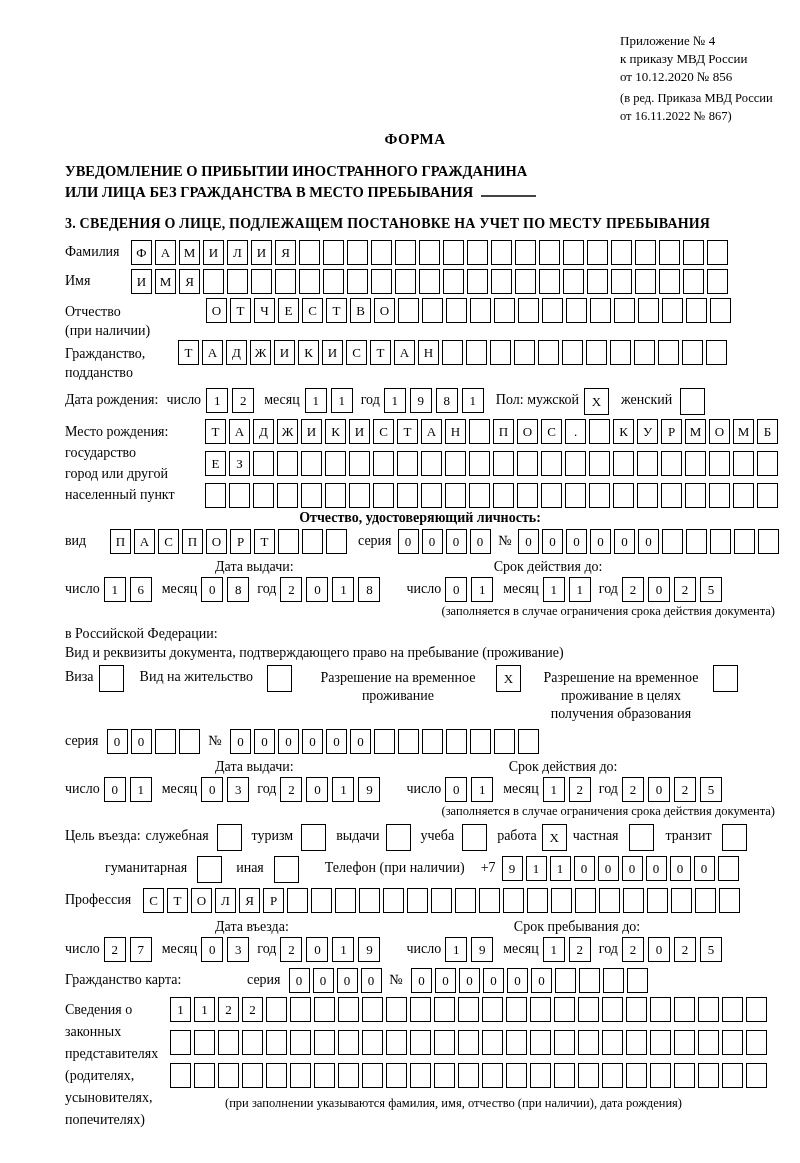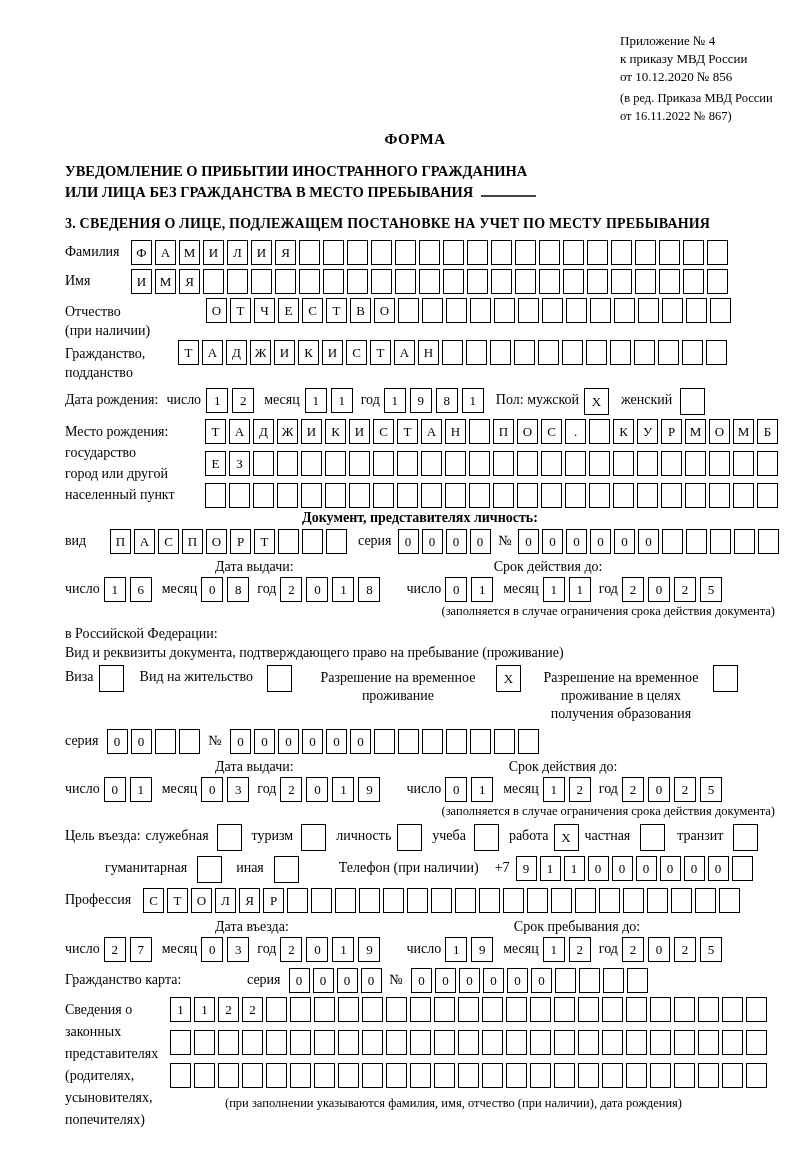--- a/index.html
+++ b/index.html
@@ -295,21 +295,21 @@
           <span class="cell"></span>
           <span class="cell"></span>
           <span class="cell"></span>
           <span class="cell"></span>
           <span class="cell"></span>
           <span class="cell"></span>
         </span>
     </span>
   </div>
 
-  <div class="center-bold" style="margin-top:2px">Документ, представителях личность:</div>
+  <div class="center-bold" style="margin-top:2px">Отчество, удостоверяющий личность:</div>
 
   <div class="row" style="margin-top:3px">
     <span class="lb" style="width:45px">вид</span>
     <span class="cells">
         <span class="cell">П</span>
         <span class="cell">А</span>
         <span class="cell">С</span>
         <span class="cell">П</span>
         <span class="cell">О</span>
         <span class="cell">Р</span>
@@ -478,21 +478,21 @@
   <div class="row" style="margin-top:5px">
     <span class="lb">Цель въезда:</span>
     <span class="lb" style="margin-left:5px">служебная</span>
     <span class="cells cb" style="margin-left:8px">
         <span class="cell"></span>
       </span>
     <span class="lb" style="margin-left:10px">туризм</span>
     <span class="cells cb" style="margin-left:8px">
         <span class="cell"></span>
       </span>
-    <span class="lb" style="margin-left:10px">личность</span>
+    <span class="lb" style="margin-left:10px">выдачи</span>
     <span class="cells cb" style="margin-left:6px">
         <span class="cell"></span>
       </span>
     <span class="lb" style="margin-left:10px">учеба</span>
     <span class="cells cb" style="margin-left:8px">
         <span class="cell"></span>
       </span>
     <span class="lb" style="margin-left:10px">работа</span>
     <span class="cells cb" style="margin-left:5px">
         <span class="cell">X</span>
@@ -509,21 +509,21 @@
 
   <div class="row" style="margin-top:5px">
     <span class="lb" style="margin-left:40px">гуманитарная</span>
     <span class="cells cb" style="margin-left:10px">
         <span class="cell"></span>
       </span>
     <span class="lb" style="margin-left:14px">иная</span>
     <span class="cells cb" style="margin-left:10px">
         <span class="cell"></span>
       </span>
-    <span class="lb" style="margin-left:40px">Телефон (при наличии)</span>
+    <span class="lb" style="margin-left:26px">Телефон (при наличии)</span>
     <span class="lb" style="margin-left:16px">+7</span>
     <span class="cells" style="margin-left:6px">
         <span class="cell">9</span>
         <span class="cell">1</span>
         <span class="cell">1</span>
         <span class="cell">0</span>
         <span class="cell">0</span>
         <span class="cell">0</span>
         <span class="cell">0</span>
         <span class="cell">0</span>

